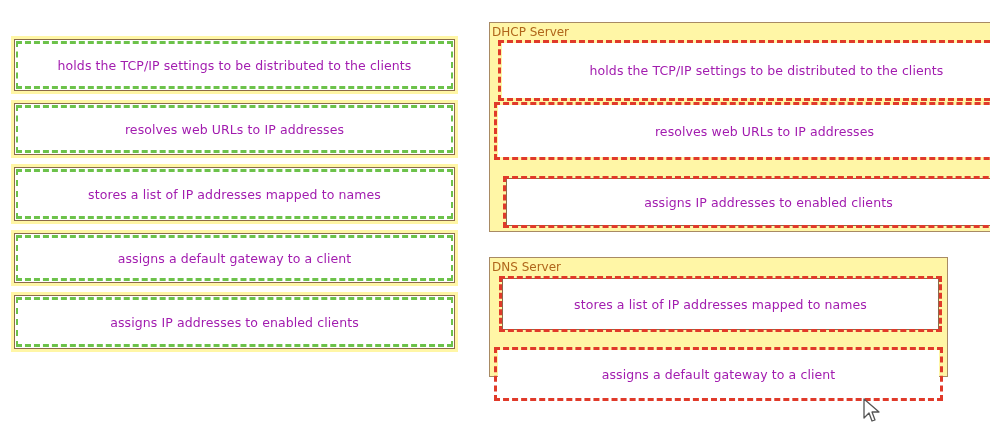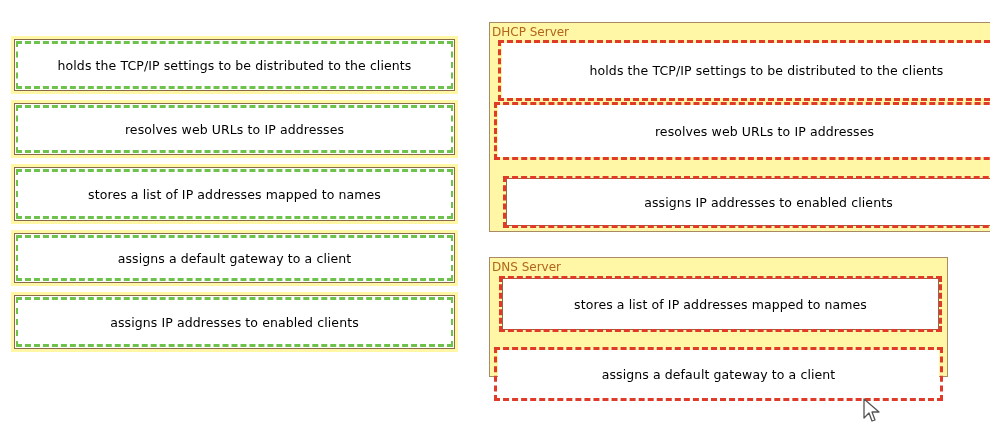--- a/index.html
+++ b/index.html
@@ -18,21 +18,21 @@
     position:absolute; left:3px; right:3px; top:3px; bottom:3px;
     background:#ffffff; border:1px solid #8b6a4a; box-sizing:border-box;
     display:flex; align-items:center; justify-content:center;
   }
   .src-inner .green-dash {
     position:absolute; left:1px; right:1px; top:1px; bottom:1px;
     border:3px dashed #6cc24a; border-left-width:2px; border-right-width:2px;
     pointer-events:none;
   }
   .label {
-    font-size:12.5px; color:#000000; letter-spacing:0.1px; position:relative; z-index:1;
+    font-size:12.5px; color:#a21caf; letter-spacing:0.1px; position:relative; z-index:1;
   }
   .target {
     position:absolute; background:#fff6a6; border:1px solid #a88a64; box-sizing:border-box;
   }
   .target-title {
     position:absolute; left:2px; top:2px; font-size:12px; color:#b0651a; line-height:14px;
   }
   .slot {
     position:absolute; left:8px; right:8px; background:#ffffff; box-sizing:border-box;
     display:flex; align-items:center; justify-content:center;

